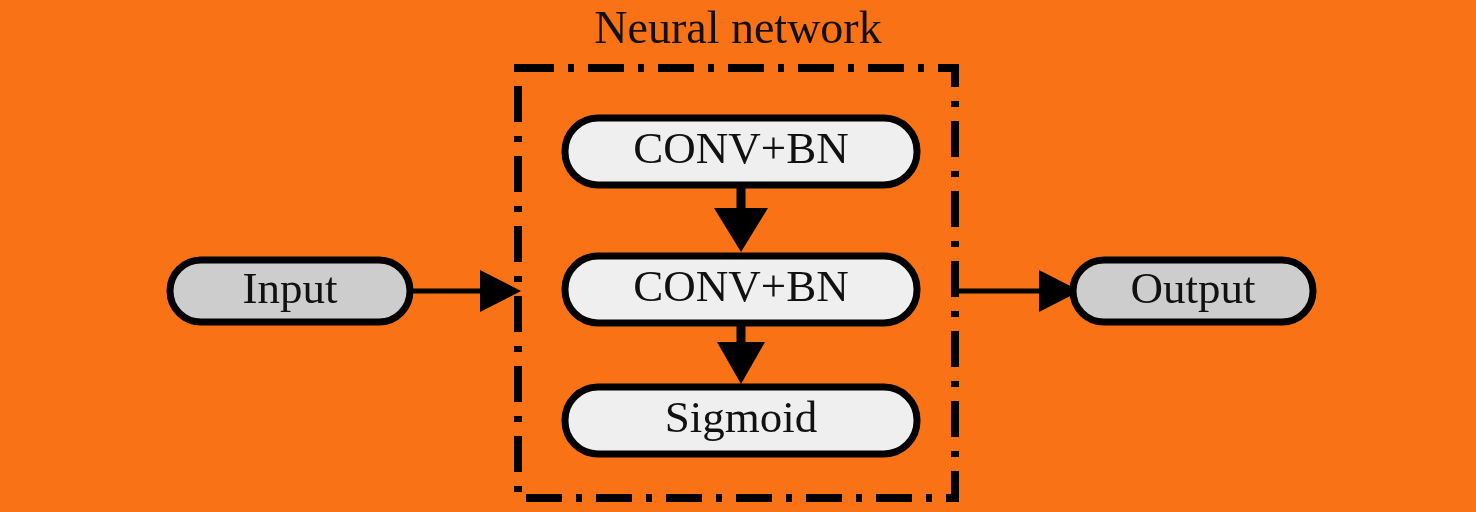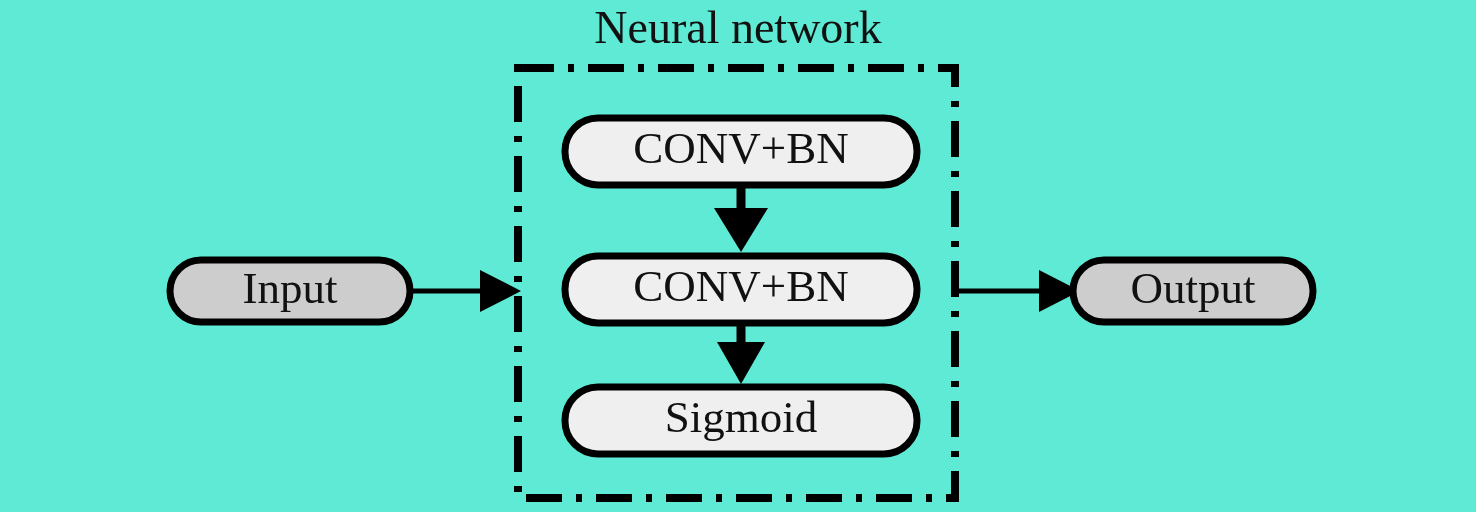--- a/index.html
+++ b/index.html
@@ -7,21 +7,21 @@
     padding: 0;
     background: #ffffff;
   }
   body {
     font-family: "Liberation Serif", "DejaVu Serif", serif;
   }
   #canvas {
     position: relative;
     width: 1476px;
     height: 512px;
-    background: #5eead4;
+    background: #f97316;
     overflow: hidden;
   }
   #canvas svg {
     position: absolute;
     top: 0;
     left: 0;
   }
   .node-label {
     font-family: "Liberation Serif", "DejaVu Serif", serif;
     fill: #111111;

